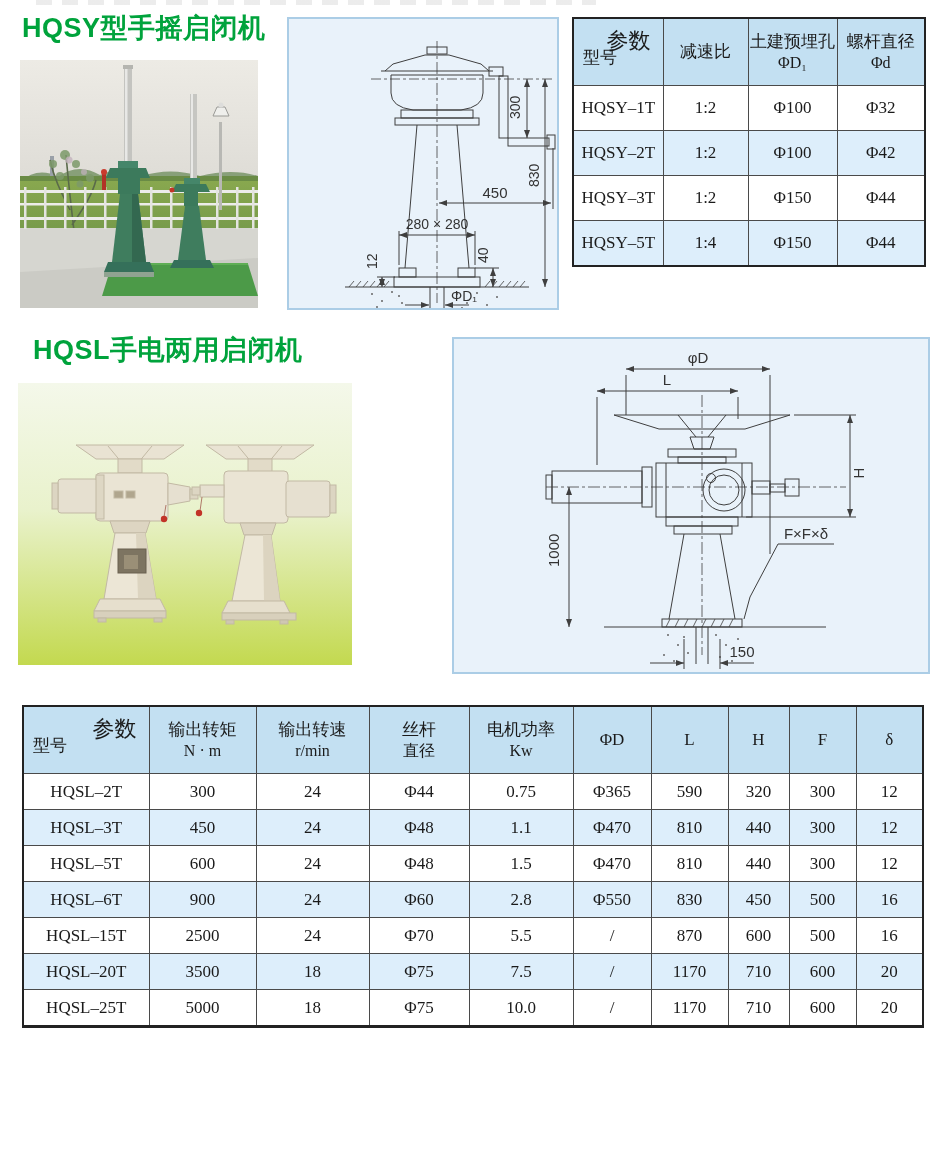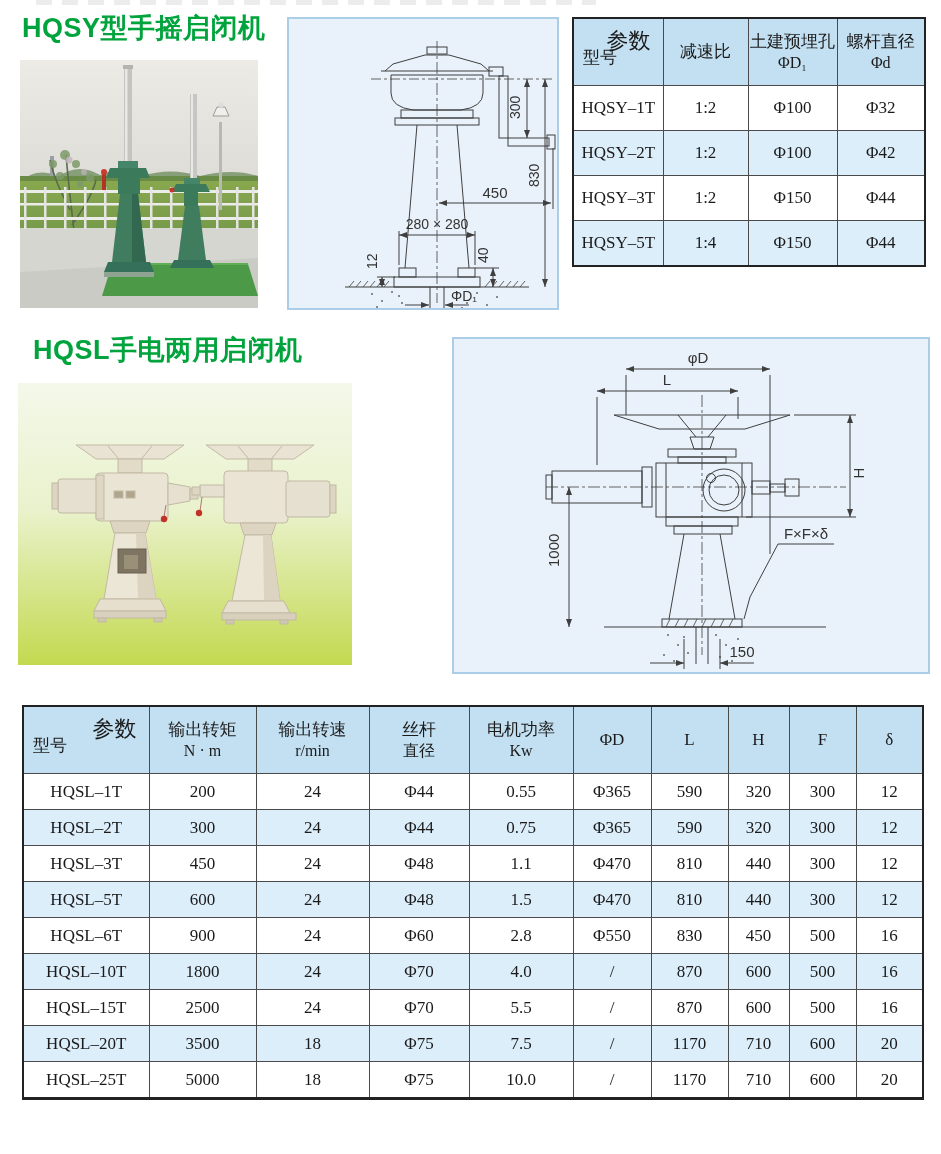--- a/index.html
+++ b/index.html
@@ -458,32 +458,20 @@
         <th>
             <span class="hline">F</span>
           </th>
         <th>
             <span class="hline">δ</span>
           </th>
       </tr>
     </thead>
     <tbody>
         <tr>
-          <td>HQSL–1T</td>
-          <td>200</td>
-          <td>24</td>
-          <td>Φ44</td>
-          <td>0.55</td>
-          <td>Φ365</td>
-          <td>590</td>
-          <td>320</td>
-          <td>300</td>
-          <td>12</td>
-        </tr>
-        <tr>
           <td>HQSL–2T</td>
           <td>300</td>
           <td>24</td>
           <td>Φ44</td>
           <td>0.75</td>
           <td>Φ365</td>
           <td>590</td>
           <td>320</td>
           <td>300</td>
           <td>12</td>
@@ -518,32 +506,20 @@
           <td>24</td>
           <td>Φ60</td>
           <td>2.8</td>
           <td>Φ550</td>
           <td>830</td>
           <td>450</td>
           <td>500</td>
           <td>16</td>
         </tr>
         <tr>
-          <td>HQSL–10T</td>
-          <td>1800</td>
-          <td>24</td>
-          <td>Φ70</td>
-          <td>4.0</td>
-          <td>/</td>
-          <td>870</td>
-          <td>600</td>
-          <td>500</td>
-          <td>16</td>
-        </tr>
-        <tr>
           <td>HQSL–15T</td>
           <td>2500</td>
           <td>24</td>
           <td>Φ70</td>
           <td>5.5</td>
           <td>/</td>
           <td>870</td>
           <td>600</td>
           <td>500</td>
           <td>16</td>

